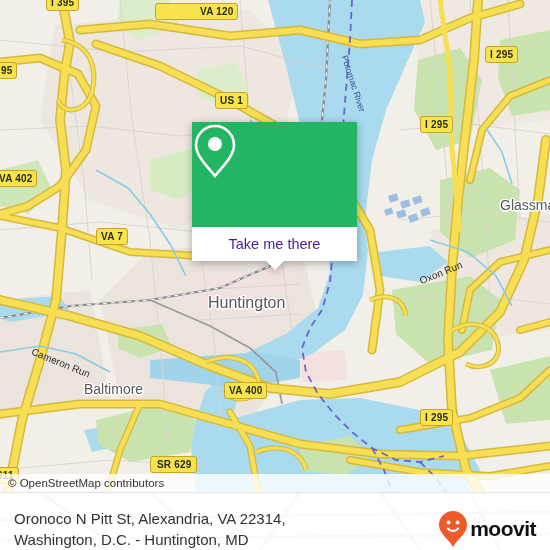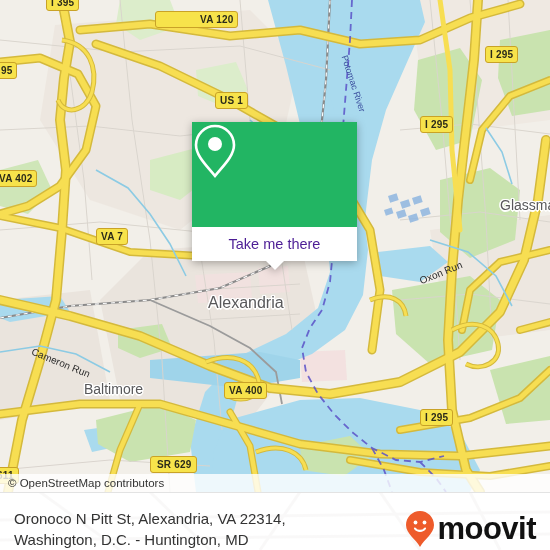--- a/index.html
+++ b/index.html
@@ -101,21 +101,21 @@
     display:flex;align-items:center;justify-content:space-between;
     padding:0 14px 0 14px;box-sizing:border-box;
   }
   #footer-text{
     color:#333;font-size:15px;line-height:21px;
     font-family:"Liberation Sans",sans-serif;
     position:relative;z-index:2;
   }
   #logo{display:flex;align-items:center;position:relative;z-index:2;}
   #logo-word{
-    font-size:31px;font-weight:bold;color:#111;letter-spacing:-.5px;
+    font-size:21px;font-weight:bold;color:#111;letter-spacing:-.5px;
     font-family:"Liberation Sans",sans-serif;margin-left:2px;
   }
   #footer-topline{
     position:absolute;left:0;top:0;width:550px;height:1px;background:#e3e3e3;z-index:3;
   }
 </style>
 </head>
 <body>
 
 <div id="app">
@@ -291,35 +291,35 @@
           <rect x="408" y="216" width="9" height="7" transform="rotate(-18 408 216)"></rect>
           <rect x="420" y="210" width="9" height="7" transform="rotate(-18 420 210)"></rect>
           <rect x="384" y="210" width="8" height="6" transform="rotate(-18 384 210)"></rect>
         </g>
 
       </g>
     </svg>
 
     <div id="shields">
         <div class="shield" style="left: 46px; top: -6px;">I 395</div>
-        <div class="shield" style="left: 155px; top: 11px; padding-left: 44px;">VA 120</div>
+        <div class="shield" style="left: 155px; top: 3px; padding-left: 44px;">VA 120</div>
         <div class="shield" style="left: -10px; top: 62px;">I 95</div>
         <div class="shield" style="left: 215px; top: 92px;">US 1</div>
         <div class="shield" style="left: 485px; top: 46px;">I 295</div>
         <div class="shield" style="left: 420px; top: 116px;">I 295</div>
         <div class="shield" style="left: -6px; top: 170px;">VA 402</div>
         <div class="shield" style="left: 96px; top: 228px;">VA 7</div>
         <div class="shield" style="left: 224px; top: 382px;">VA 400</div>
         <div class="shield" style="left: 420px; top: 409px;">I 295</div>
         <div class="shield" style="left: -8px; top: 467px;">611</div>
         <div class="shield" style="left: 150px; top: 456px; padding-left: 6px;">SR 629</div>
       </div>
 
     <div id="places">
-        <div class="placelabel" style="left: 208px; top: 294px; font-size: 16px;">Alexandria</div>
+        <div class="placelabel" style="left: 208px; top: 294px; font-size: 16px;">Huntington</div>
         <div class="placelabel" style="left: 84px; top: 381px; font-size: 14px;">Baltimore</div>
         <div class="placelabel" style="left: 500px; top: 197px; font-size: 14px;">Glassmanor</div>
       </div>
 
     <div id="waters">
         <div class="waterlabel" style="left: 349px; top: 54px; transform-origin: 0px 0px; transform: rotate(72deg);">Potomac River</div>
         <div class="streamlabel" style="left: 418px; top: 276px; transform-origin: 0px 0px; transform: rotate(-22deg);">Oxon Run</div>
         <div class="streamlabel" style="left: 34px; top: 346px; transform-origin: 0px 0px; transform: rotate(22deg);">Cameron Run</div>
       </div>
 

